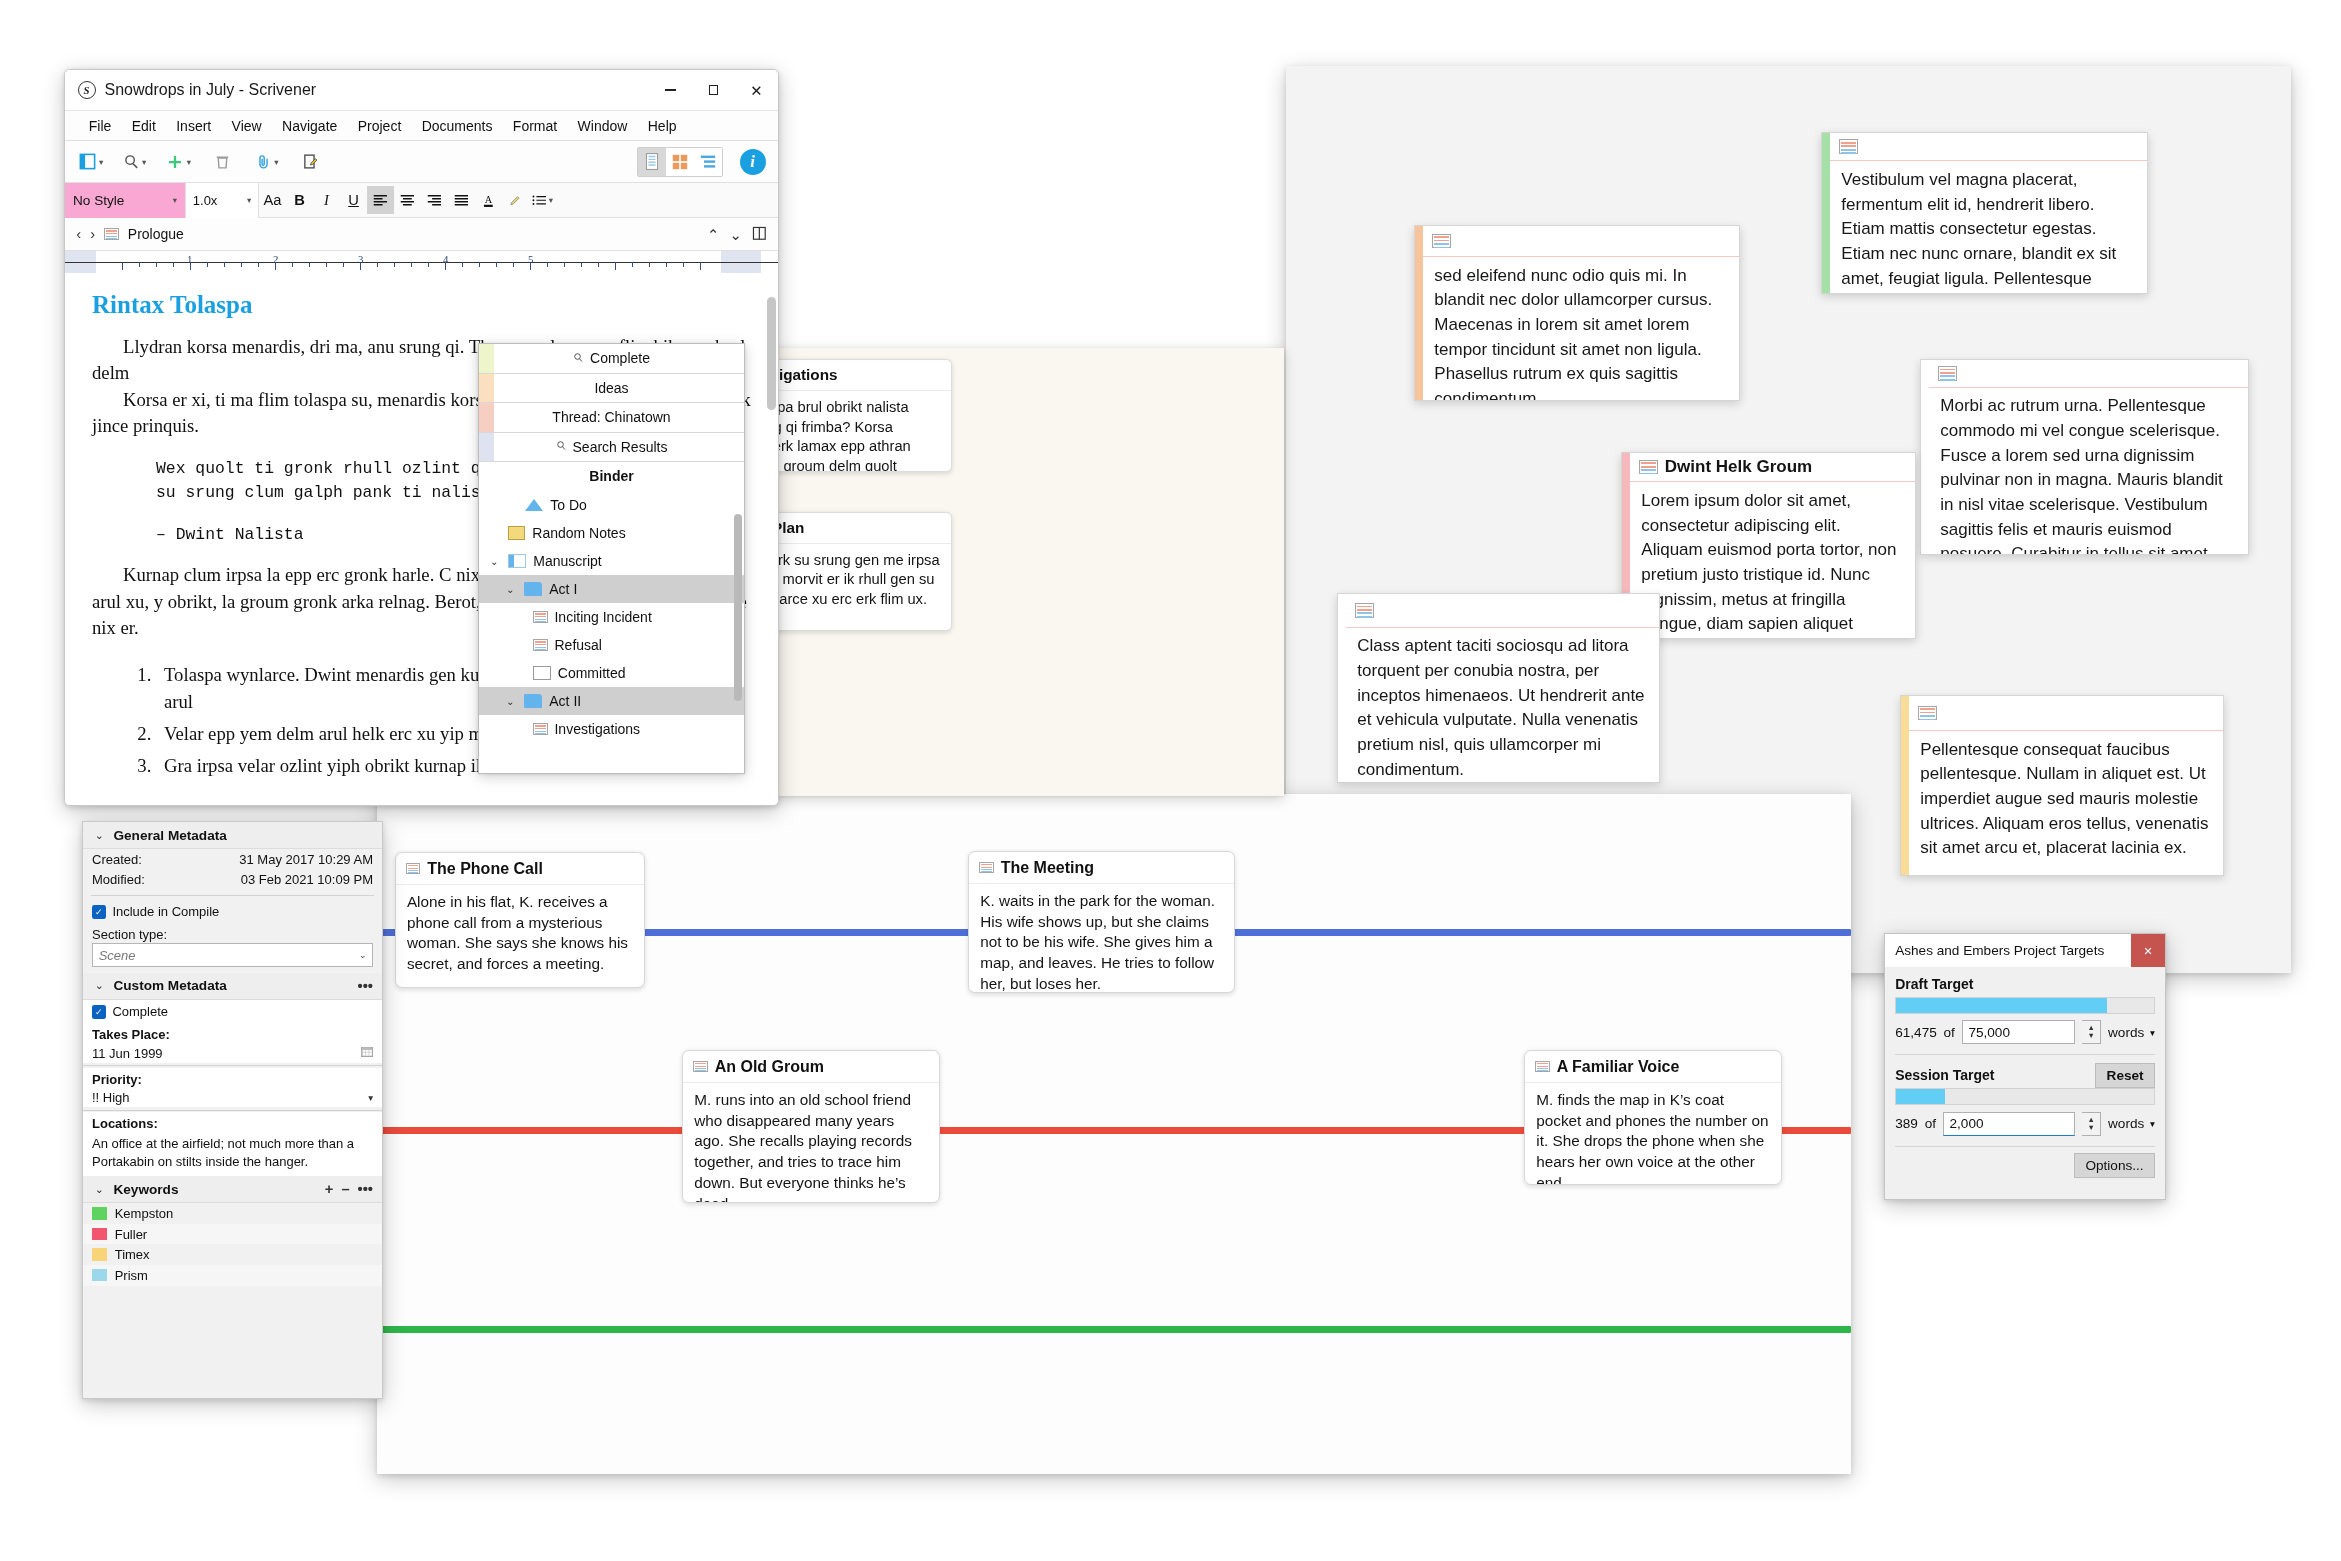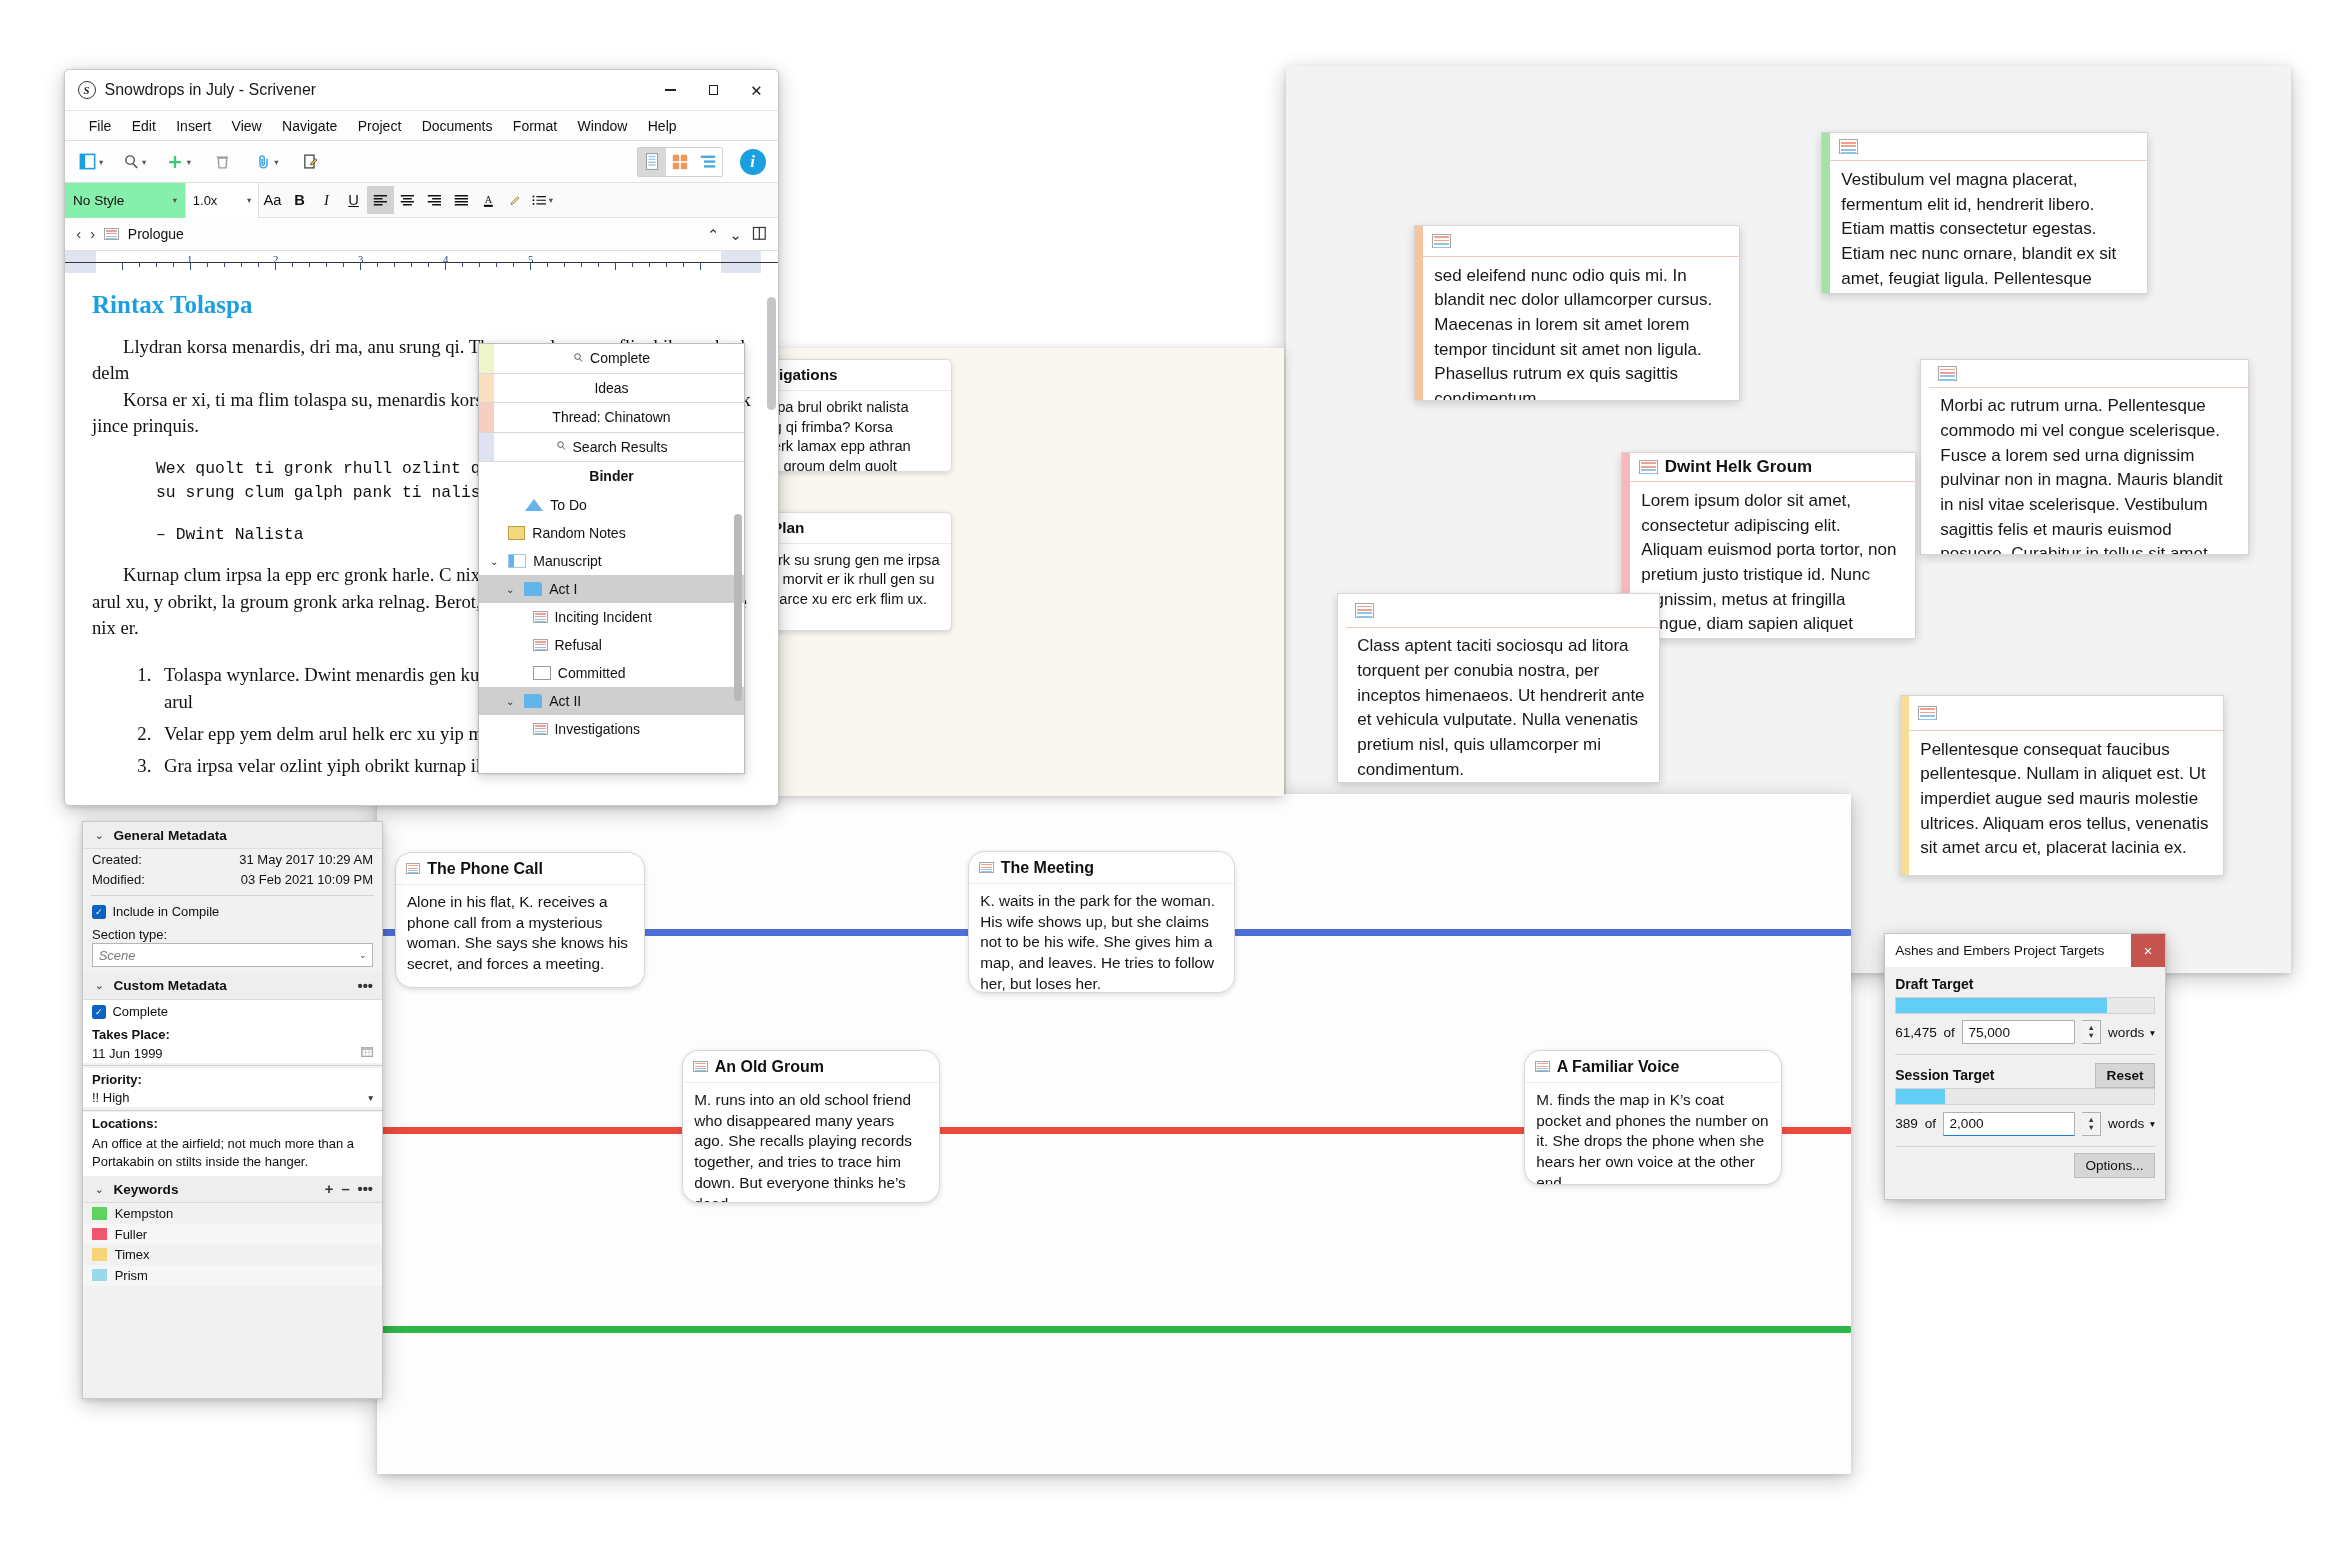--- a/index.html
+++ b/index.html
@@ -73,21 +73,21 @@
   #toolbar { height:42px; display:flex; align-items:center; padding:0 12.5px; gap:0; background:#fdfdfd; border-bottom:0.6px solid #e0e0e0;}
   .tbtn { height:29.5px; min-width:26px; display:flex; align-items:center; justify-content:center; margin-right:3.4px; }
   .caret { font-size:8.5px; color:#555; margin-left:2.3px; }
   .tsep { width: 14.7px; }
   .viewgroup { margin-left:auto; display:flex; border:0.6px solid #cfcfcf; border-radius:1.7px; overflow:hidden; margin-right:17px;}
   .vbtn { width:28px; height:28px; display:flex; align-items:center; justify-content:center; background:#fff;}
   .vbtn.active { background:#d8d8d8; }
   .infoBtn { width:26px;height:26px;border-radius:50%;background:#1a9fe0;color:#fff;display:flex;align-items:center;justify-content:center;font-family:"Liberation Serif",serif;font-style:italic;font-weight:bold;font-size:17px;}
 
   #fmtbar { height:35px; display:flex; align-items:center; background:#fafafa; border-bottom:0.6px solid #e0e0e0;}
-  .selstyle { width:121px;height:35px;border-right:0.6px solid #e0e0e0;display:flex;align-items:center;padding:8px 8px;font-size:13.6px;color:#111;background:#86efac;}
+  .selstyle { width:121px;height:35px;border-right:0.6px solid #e0e0e0;display:flex;align-items:center;padding:8px 8px;font-size:13.6px;color:#111;background:#f9a8d4;}
   .selzoom { width:73px;height:35px;border-right:0.6px solid #e0e0e0;display:flex;align-items:center;padding:0 6.8px;font-size:13px;color:#111;background:#fff;}
   .fbtn { width:27px;height:28px;display:flex;align-items:center;justify-content:center;font-size:14.7px;color:#111;}
   .fbtn.active { background:#d2d2d2; }
 
   #docbar { height:33px; display:flex; align-items:center; padding:0 11.3px; gap:9px; background:#fdfdfd; border-bottom:0.6px solid #e0e0e0;}
   #docbar .title { font-size:14px; color:#111;}
   .navarrow { font-size:14.7px; color:#333; }
 
   #ruler { height:23px; background:#fff; border-bottom:0.6px solid #e2e2e2; position:relative; overflow:hidden;}
   .rulerfill { position:absolute; top:0; bottom:0; background:#dfe4f0;}
@@ -152,21 +152,21 @@
   .plainrow { padding: 2.3px 9px; font-size:13px; color:#111; background:#fff; display:flex; align-items:center;}
   .wrapbox { padding: 3.4px 9px 5.7px 9px; font-size:13px; line-height:1.35; color:#111; background:#fff;}
   .kwrow { display:flex; align-items:center; gap:8px; padding:2.8px 9px; font-size:13px; color:#111;}
   .kwrow.alt { background:#f6f6f6; }
   .kwsw { width:14.7px;height:12.5px;flex:0 0 14.7px;}
 
   
   #timeline { left:377px; top:794px; width:1474px; height:680px; background:#fdfdfd;}
   .tline { position:absolute; height:7.4px; border-radius:1.1px; }
   .tcard {
-    position:absolute; background:#fff; border:0.6px solid #d8d8d8; border-radius:17px;
+    position:absolute; background:#fff; border:0.6px solid #d8d8d8; border-radius:7px;
     box-shadow: 0 1.7px 5.7px rgba(0,0,0,.13); overflow:hidden;
   }
   .tcard .hdr { height:32px; display:flex; align-items:center; gap:6.8px; padding:0 10.2px; border-bottom:0.6px solid #ececec;}
   .tcard .hdr-title { font-size:16px; font-weight:bold; color:#111; white-space:nowrap;}
   .tcard .txt { padding:6.8px 11.3px; font-size:15.3px; line-height:1.36; color:#141414;}
 
   
   #targets { left:1884px; top:933px; width:282px; height:267px; background:#f0f0f0; border:0.6px solid #c4c4c4;}
   #tg-title { height:33px; background:#fff; display:flex; align-items:center; padding-left:10.2px; font-size:13.6px; color:#111;}
   #tg-close { margin-left:auto; width:34px;height:33px;background:#c5544f;color:#fff;display:flex;align-items:center;justify-content:center;font-size:14.7px;}

